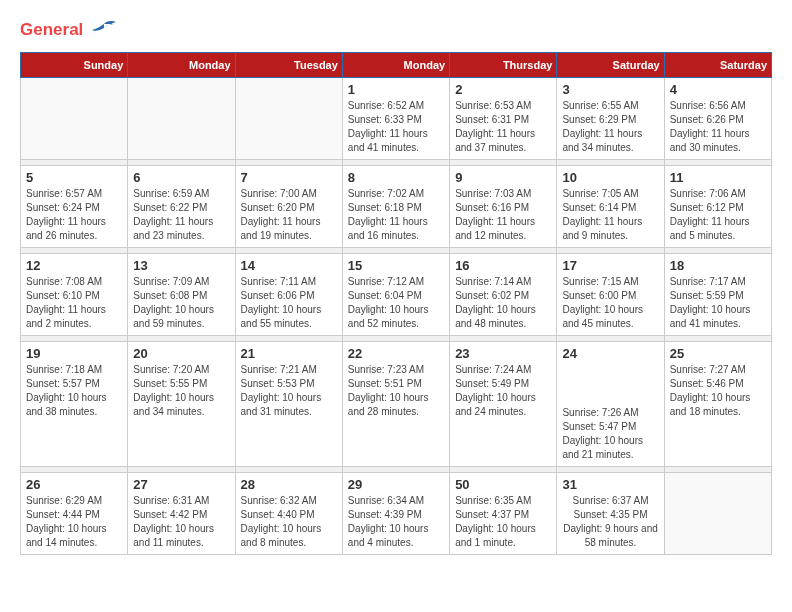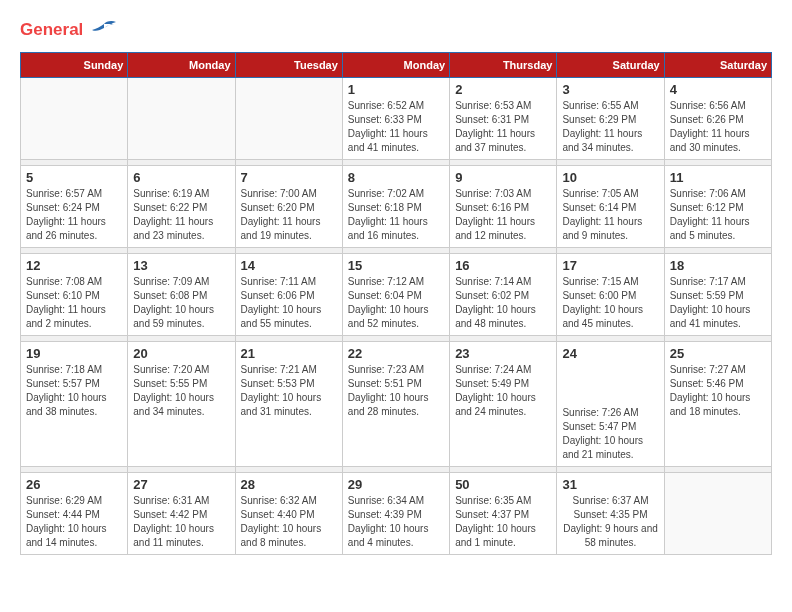--- a/index.html
+++ b/index.html
@@ -157,21 +157,21 @@
       </tr>
       <tr>
         <td>
           <div class="day-number">5</div>
           <div class="day-info" style="white-space: pre-line;">Sunrise: 6:57 AM
 Sunset: 6:24 PM
 Daylight: 11 hours and 26 minutes.</div>
         </td>
         <td>
           <div class="day-number">6</div>
-          <div class="day-info" style="white-space: pre-line;">Sunrise: 6:19 AM
+          <div class="day-info" style="white-space: pre-line;">Sunrise: 6:59 AM
 Sunset: 6:22 PM
 Daylight: 11 hours and 23 minutes.</div>
         </td>
         <td>
           <div class="day-number">7</div>
           <div class="day-info" style="white-space: pre-line;">Sunrise: 7:00 AM
 Sunset: 6:20 PM
 Daylight: 11 hours and 19 minutes.</div>
         </td>
         <td>

